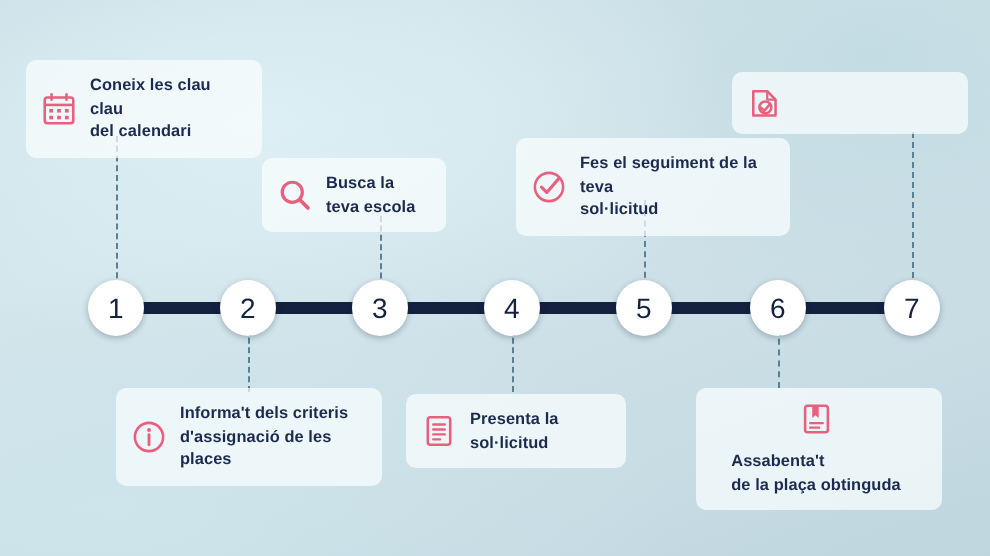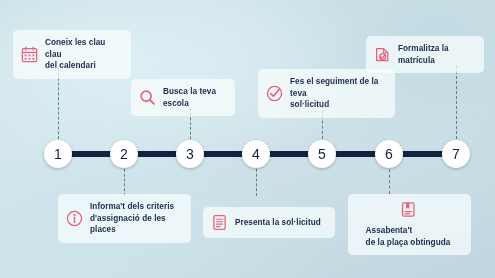--- a/index.html
+++ b/index.html
@@ -174,29 +174,29 @@
   <div class="card" style="left:58px; top:194px; width:133px;">
     <svg class="ico" viewBox="0 0 20 20">
       <circle cx="10" cy="10" r="8.3" fill="none" stroke="#e8607e" stroke-width="1.5"></circle>
       <circle cx="10" cy="5.9" r="1.15" fill="#e8607e"></circle>
       <line x1="10" y1="8.6" x2="10" y2="14.6" stroke="#e8607e" stroke-width="1.7" stroke-linecap="round"></line>
     </svg>
     <div class="txt">Informa't dels criteris
 d'assignació de les places</div>
   </div>
 
-  <div class="card" style="left:131px; top:79px; width:104px;justify-content:center;">
+  <div class="card" style="left:131px; top:79px; width:92px;justify-content:center;">
     <svg class="ico" viewBox="0 0 20 20">
       <circle cx="8.4" cy="8.4" r="5.9" fill="none" stroke="#e8607e" stroke-width="1.9"></circle>
       <line x1="12.8" y1="12.8" x2="17.6" y2="17.6" stroke="#e8607e" stroke-width="2.2" stroke-linecap="round"></line>
     </svg>
     <div class="txt">Busca la teva escola</div>
   </div>
 
-  <div class="card" style="left:203px; top:207px; width:132px;">
+  <div class="card" style="left:203px; top:197px; width:110px;">
     <svg class="ico" viewBox="0 0 20 20">
       <rect x="3.4" y="1.9" width="13.2" height="16.2" rx="1.5" fill="none" stroke="#e8607e" stroke-width="1.5"></rect>
       <line x1="6.6" y1="6.2" x2="13.4" y2="6.2" stroke="#e8607e" stroke-width="1.4" stroke-linecap="round"></line>
       <line x1="6.6" y1="9.1" x2="13.4" y2="9.1" stroke="#e8607e" stroke-width="1.4" stroke-linecap="round"></line>
       <line x1="6.6" y1="12" x2="13.4" y2="12" stroke="#e8607e" stroke-width="1.4" stroke-linecap="round"></line>
       <line x1="6.6" y1="14.9" x2="10.6" y2="14.9" stroke="#e8607e" stroke-width="1.4" stroke-linecap="round"></line>
     </svg>
     <div class="txt">Presenta la sol·licitud</div>
   </div>
 
@@ -220,16 +220,15 @@
 de la plaça obtinguda</div>
   </div>
 
   <div class="card" style="left:366px; top:36px; width:118px;">
     <svg class="ico" viewBox="0 0 20 20">
       <path d="M3.1 3.1 L11.3 3.1 L16.2 8 L16.2 17.3 L3.1 17.3 Z" fill="none" stroke="#e8607e" stroke-width="1.5" stroke-linejoin="round"></path>
       <path d="M11.3 3.1 L11.3 8 L16.2 8" fill="none" stroke="#e8607e" stroke-width="1.3" stroke-linejoin="round"></path>
       <circle cx="10.2" cy="12.6" r="3.5" fill="none" stroke="#e8607e" stroke-width="1.5"></circle>
       <path d="M7.6 12.7 L9.5 14.6 L13 10.6" fill="none" stroke="#e8607e" stroke-width="1.5" stroke-linecap="round" stroke-linejoin="round"></path>
     </svg>
-    <div class="txt">Formalitza la matrícula</div>
   </div>
 
 </div>
 
 </body></html>

